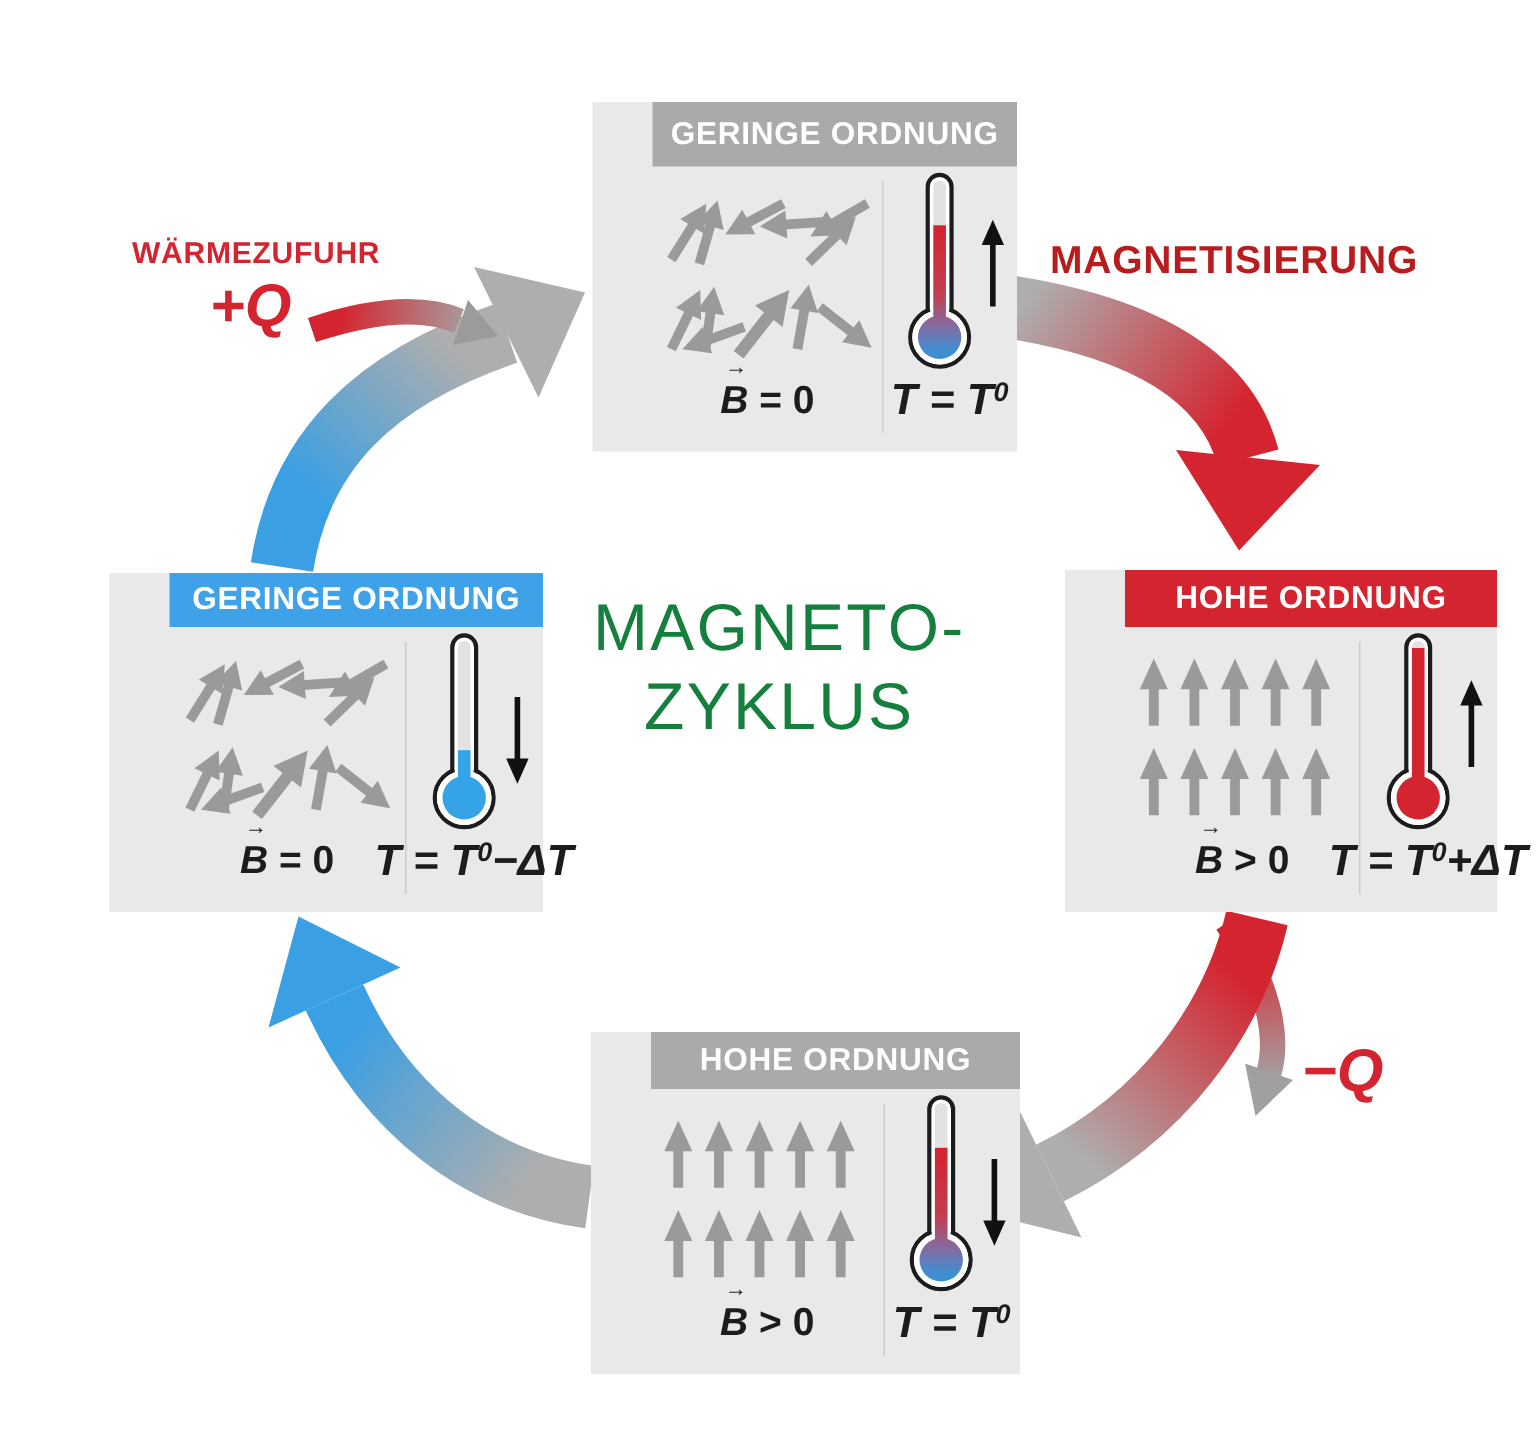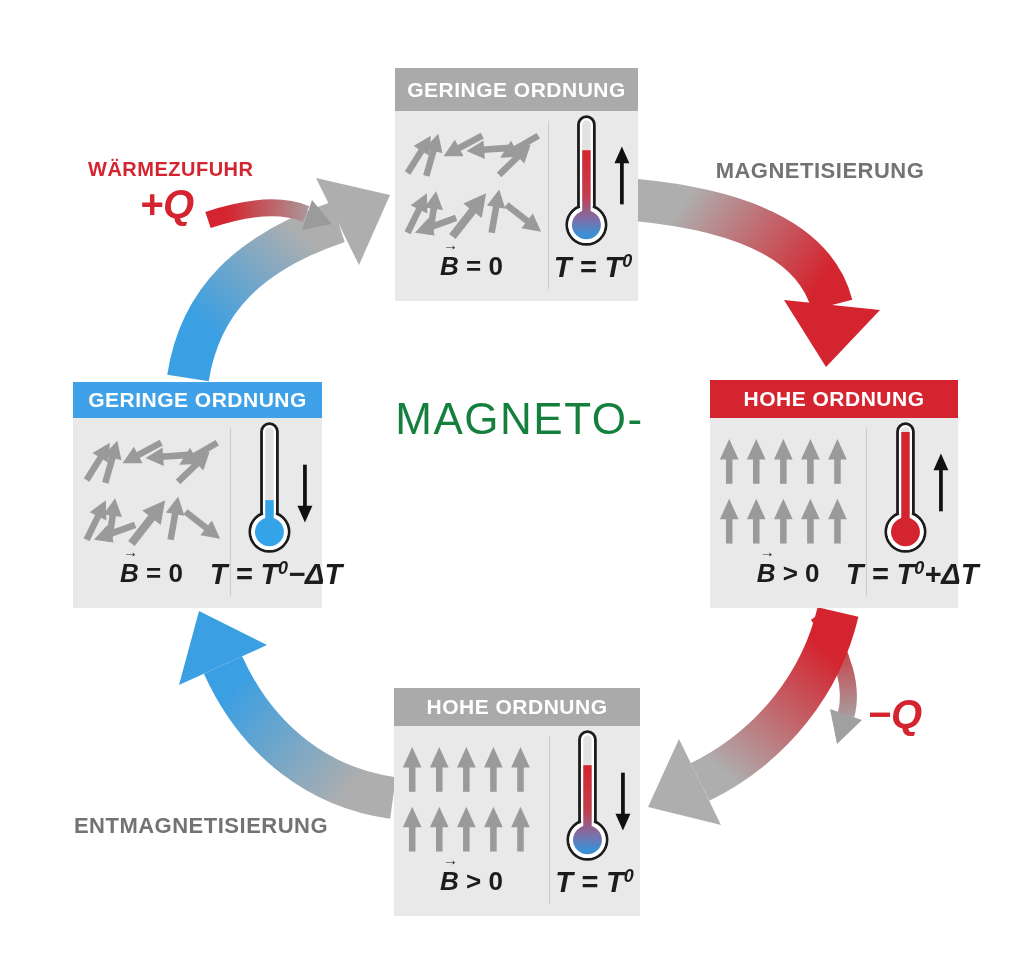--- a/index.html
+++ b/index.html
@@ -1,41 +1,41 @@
 <!DOCTYPE html>
 <html><head>
 <meta charset="utf-8">
 <style>
   html,body{margin:0;padding:0;background:#ffffff;}
   #canvas{position:relative;width:1024px;height:969px;background:#ffffff;overflow:hidden;
           font-family:"Liberation Sans", sans-serif;}
   
   #cycle-arrows{position:absolute;left:0;top:0;width:1024px;height:969px;z-index:1;}
   
-  .stage{position:absolute;background:#e9e9e9;z-index:2;display:flex;flex-direction:column;}
+  .stage{position:absolute;background:#e9e9e9;z-index:2;display:flex;flex-direction:column;padding-left:40px;}
   .stage-header{height:46px;display:flex;align-items:center;justify-content:center;
                 color:#ffffff;font-weight:bold;font-size:21px;letter-spacing:.5px;white-space:nowrap;}
   .stage-body{flex:1;position:relative;display:flex;flex-direction:column;}
   .icon-row{flex:1;display:flex;align-items:center;}
   .spin-panel{width:63%;display:flex;align-items:center;justify-content:center;}
   .thermo-panel{width:37%;display:flex;align-items:center;justify-content:center;}
   .divider{position:absolute;left:63%;top:10px;bottom:12px;width:1px;background:#cccccc;}
   .label-row{height:50px;display:flex;}
   .b-label,.t-label{display:flex;align-items:flex-start;justify-content:center;
                     color:#1c1c1c;font-size:26px;font-weight:600;font-style:italic;white-space:nowrap;}
   .b-label{width:63%;}
   .t-label{width:37%;font-size:29px;}
   .vec{position:relative;display:inline-block;}
   .vec-arrow{position:absolute;left:3px;top:-15px;font-size:15px;font-style:normal;letter-spacing:0;}
   .t-sub{font-size:.62em;vertical-align:-0.25em;}
   
   #main-title{position:absolute;left:322px;top:392px;width:395px;z-index:3;text-align:center;
               color:#15803d;font-size:44px;font-weight:300;letter-spacing:1.5px;line-height:53px;}
   
-  .proc-label{position:absolute;z-index:3;color:#737373;font-weight:bold;font-size:22px;
+  .proc-label{position:absolute;z-index:3;color:#b91c1c;font-weight:bold;font-size:26px;
               letter-spacing:.5px;text-align:center;white-space:nowrap;}
   .heat-label{position:absolute;z-index:3;color:#d4242f;font-weight:bold;font-size:20px;
               letter-spacing:.5px;text-align:left;white-space:nowrap;}
   .heat-symbol{position:absolute;z-index:3;color:#d4242f;font-size:40px;font-style:italic;
                font-weight:600;text-align:center;white-space:nowrap;}
 </style>
 </head>
 <body>
 
 <div id="canvas">
@@ -305,23 +305,23 @@
           <span>T = T</span>
             <span class="t-sub">0</span>
             <span>−ΔT</span>
         </div>
       </div>
     </div>
   </div>
 
   <div id="main-title">
     <div>MAGNETO-</div>
+    <div>ZYKLUS</div>
   </div>
 
   <div class="proc-label" style="left:700px;top:158px;width:240px;">MAGNETISIERUNG</div>
-  <div class="proc-label" style="left:55px;top:813px;width:292px;">ENTMAGNETISIERUNG</div>
 
   <div class="heat-label" style="left:88px;top:158px;width:176px;">WÄRMEZUFUHR</div>
   <div class="heat-symbol" style="left:122px;top:182px;width:90px;">+Q</div>
 
   <div class="heat-symbol" style="left:850px;top:692px;width:90px;">−Q</div>
 
 </div>
 
 </body></html>

